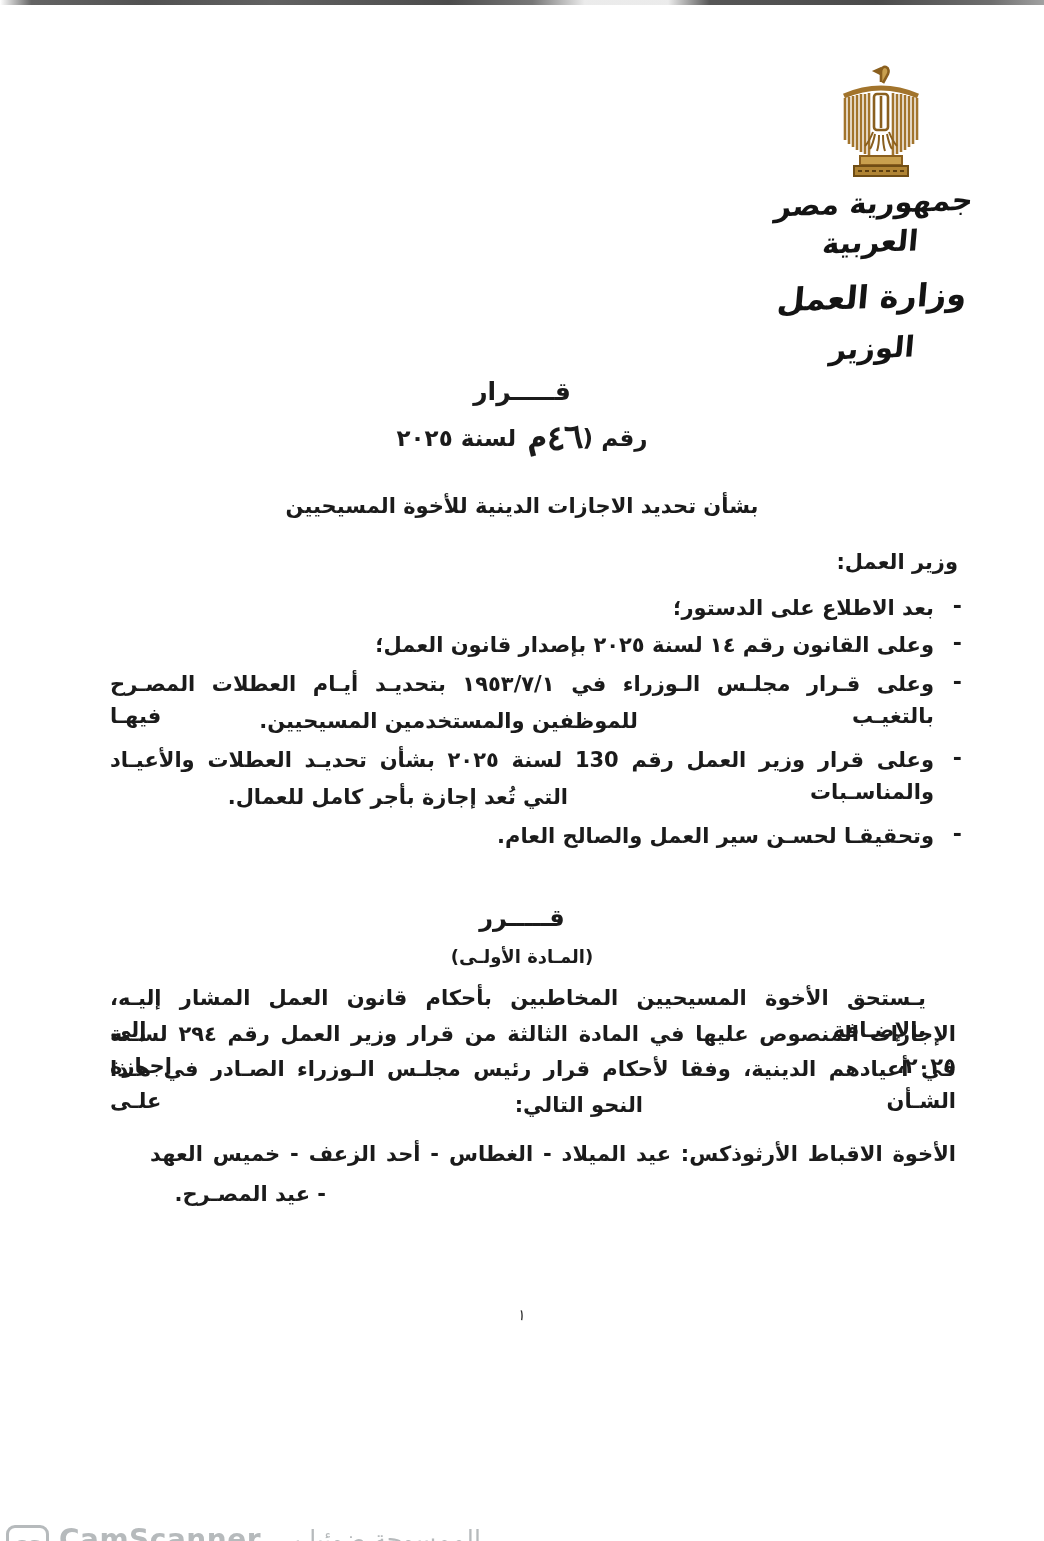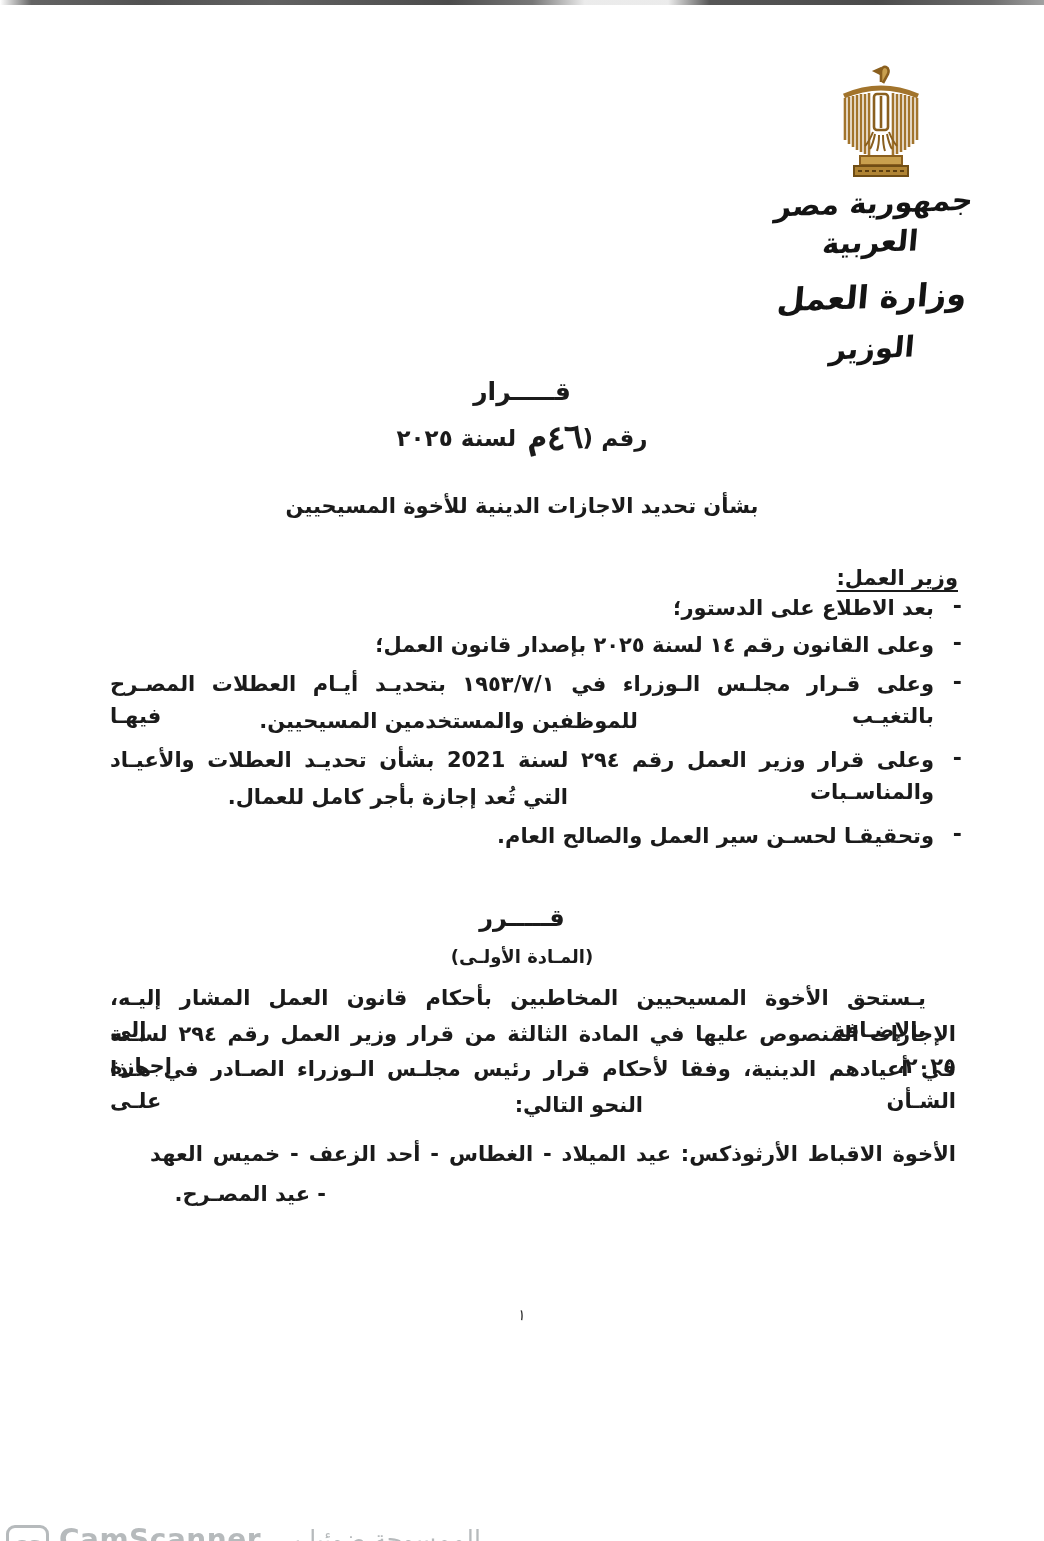--- a/index.html
+++ b/index.html
@@ -50,23 +50,22 @@
     font-size:34px;font-weight:700;transform:rotate(-5deg) translateY(3px);
     letter-spacing:2px;
   }
   .swirl{
     display:inline-block;font-size:30px;font-weight:700;
     transform:rotate(-14deg) translateY(2px);
   }
   .subject{font-size:21px;}
   .minister-heading{
     position:absolute;right:86px;top:550px;direction:rtl;
-    font-size:21px;font-weight:700;text-decoration:underline;
+    font-size:21px;font-weight:700;
     text-underline-offset:5px;
-    margin-top:16px;
   }
   .section-word{font-size:24px;letter-spacing:1px;}
   .article-heading{font-size:18px;}
   .pagenum{
     position:absolute;top:1306px;left:0;right:0;text-align:center;
     font-size:15px;color:#2e2e2e;transform:rotate(8deg);
   }
   
   .watermark{
     position:absolute;left:6px;top:1490px;height:51px;
@@ -156,21 +155,21 @@
   </div>
 
   <div class="line bullet justify" style="top:668px">
     <span class="dash">-</span>
     <span class="bt">وعلى قـرار مجلـس الـوزراء في ١٩٥٣/٧/١ بتحديـد أيـام العطلات المصـرح بالتغيـب فيهـا</span>
   </div>
   <div class="line" style="top:705px;padding-right:318px">للموظفين والمستخدمين المسيحيين.</div>
 
   <div class="line bullet justify" style="top:744px">
     <span class="dash">-</span>
-    <span class="bt">وعلى قرار وزير العمل رقم ٢٩٤ لسنة 2021 بشأن تحديـد العطلات والأعيـاد والمناسـبات</span>
+    <span class="bt">وعلى قرار وزير العمل رقم 130 لسنة ٢٠٢٥ بشأن تحديـد العطلات والأعيـاد والمناسـبات</span>
   </div>
   <div class="line" style="top:781px;padding-right:388px">التي تُعد إجازة بأجر كامل للعمال.</div>
 
   <div class="line bullet" style="top:820px">
     <span class="dash">-</span>
     <span class="bt">وتحقيقـا لحسـن سير العمل والصالح العام.</span>
   </div>
 
   <div class="line center section-word" style="top:902px">قـــــرر</div>
   <div class="line justify" style="top:982px;padding-right:30px">

